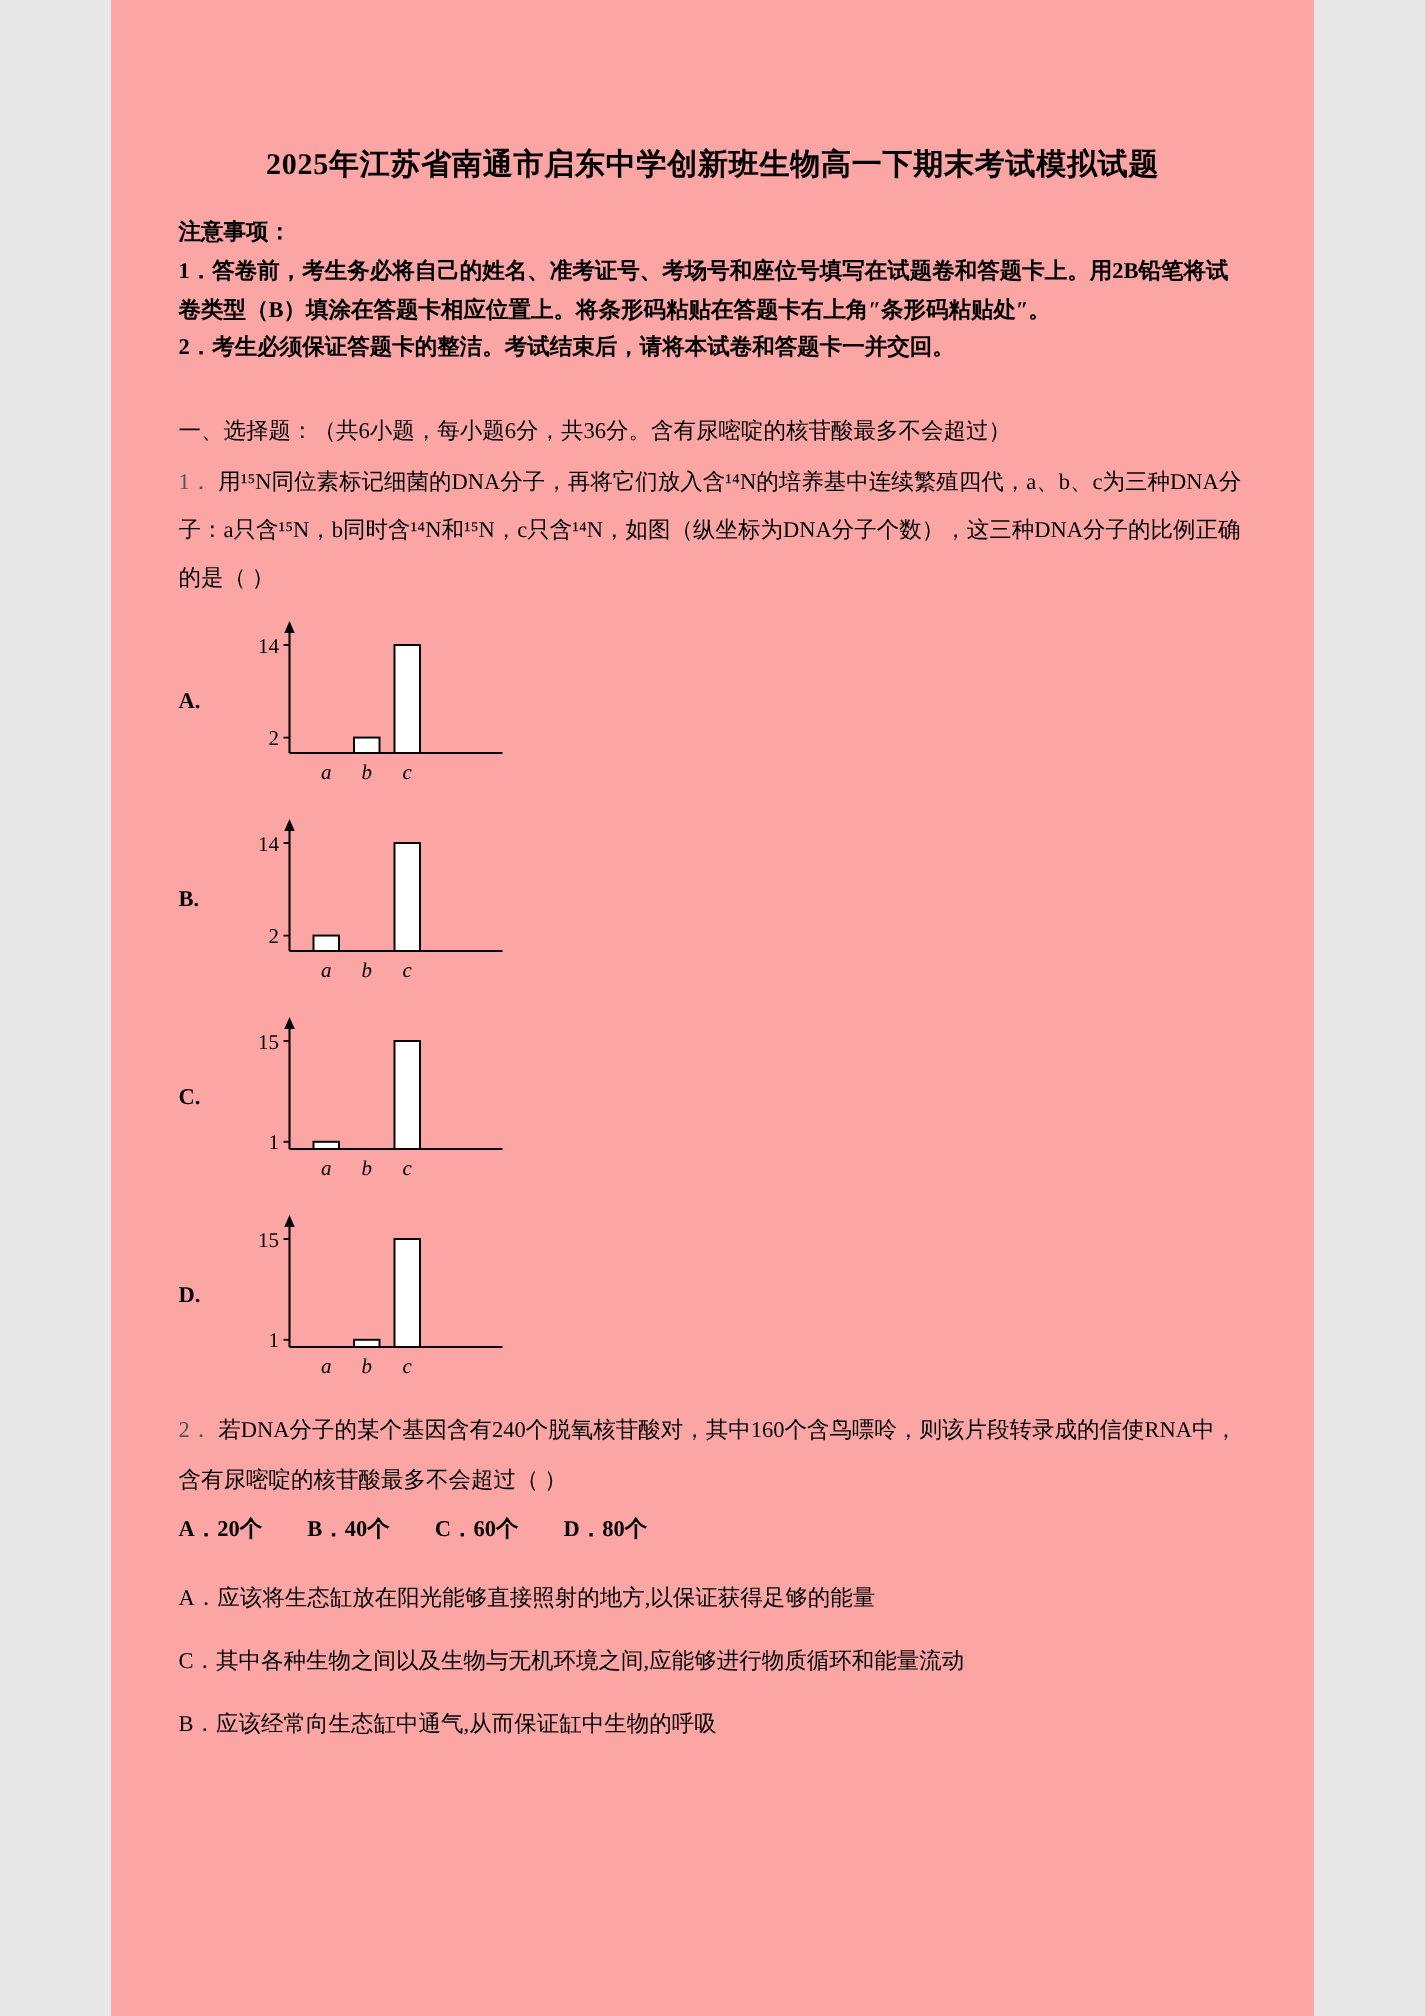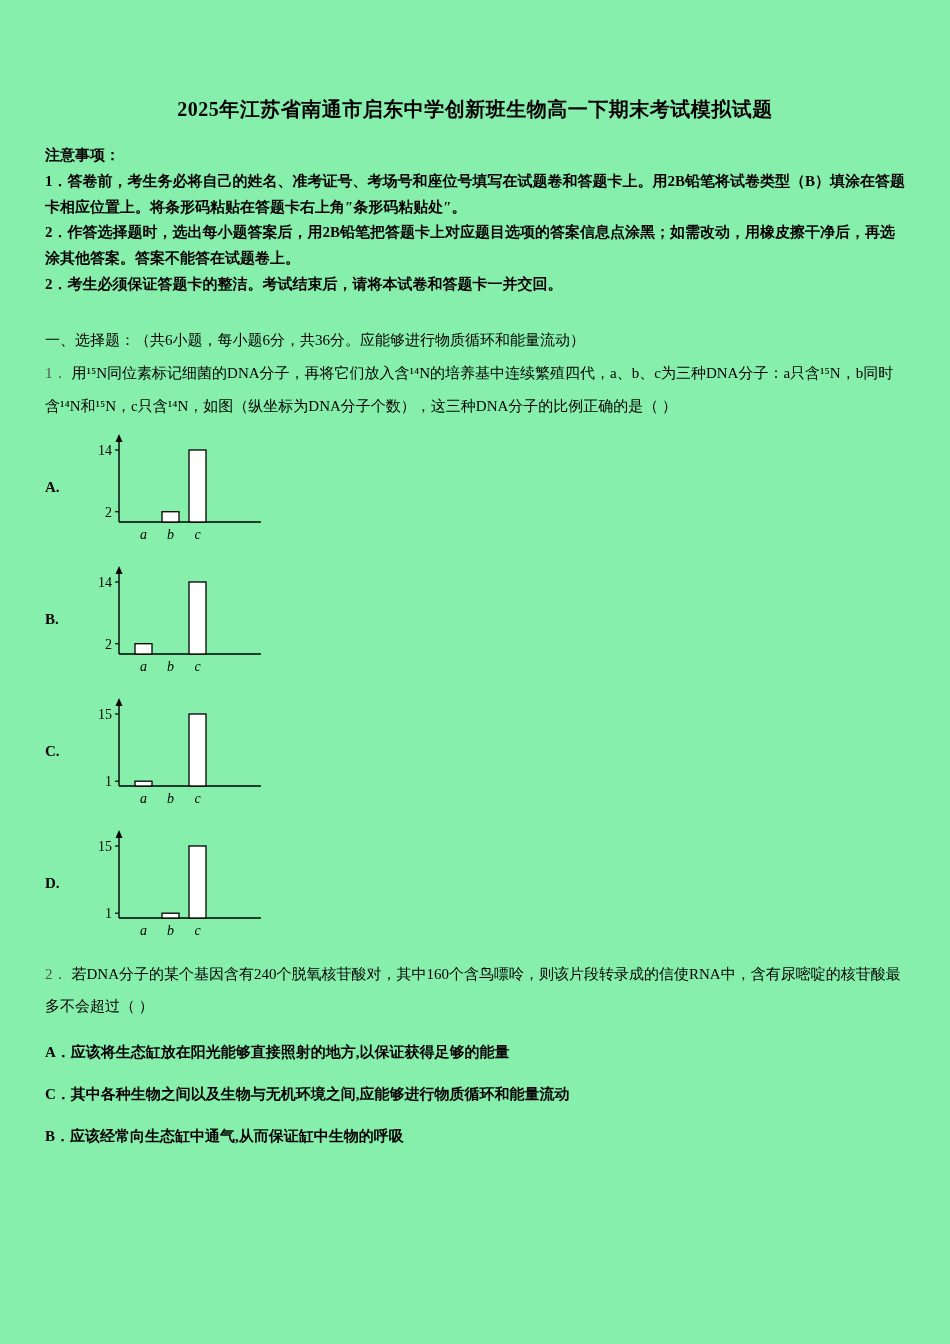--- a/index.html
+++ b/index.html
@@ -1,52 +1,51 @@
 <!DOCTYPE html>
 <html><head>
 <meta charset="utf-8">
 <style>
   html,body{margin:0;padding:0;background:#e8e8e8;}
   .page{
-    width:950px;height:1344px;margin:0 auto;background:#86efac;
+    width:802px;height:1344px;margin:0 auto;background:#fca5a5;
     box-sizing:border-box;padding:96px 45px 30px 45px;position:relative;
     font-family:"Liberation Serif","DejaVu Serif",serif;color:#000;overflow:hidden;
   }
   .title{
     text-align:center;font-size:20px;font-weight:bold;margin:0 0 20px 0;letter-spacing:.5px;
   }
   .notice{font-size:15px;line-height:1.72;}
   .notice p{margin:0;font-weight:bold;}
   .section-heading{font-size:15px;margin:30px 0 4px 0;line-height:1.7;}
   .question{font-size:15px;line-height:2.15;margin:4px 0 0 0;}
   .qnum{color:#555;margin-right:4px;}
   .charts{margin:8px 0 2px 0;}
   .chart-row{display:flex;align-items:center;margin:0 0 16px 0;}
   .chart-letter{font-weight:bold;font-size:15px;width:36px;flex:0 0 36px;}
   svg.bar-chart{display:block;}
   svg.bar-chart text{font-family:"Liberation Serif","DejaVu Serif",serif;fill:#000;}
   .options-inline{font-size:15px;font-weight:bold;line-height:2.1;margin-top:2px;}
   .options-inline .opt{margin-right:30px;}
-  .option-line{font-size:15px;font-weight:bold;line-height:1.6;margin-top:18px;}
+  .option-line{font-size:15px;font-weight:normal;line-height:1.6;margin-top:18px;}
 </style>
 </head>
 <body>
 
 <div class="page">
 
   <h1 class="title">2025年江苏省南通市启东中学创新班生物高一下期末考试模拟试题</h1>
 
   <div class="notice">
     <p>注意事项：</p>
     <p>1．答卷前，考生务必将自己的姓名、准考证号、考场号和座位号填写在试题卷和答题卡上。用2B铅笔将试卷类型（B）填涂在答题卡相应位置上。将条形码粘贴在答题卡右上角″条形码粘贴处″。</p>
-    <p>2．作答选择题时，选出每小题答案后，用2B铅笔把答题卡上对应题目选项的答案信息点涂黑；如需改动，用橡皮擦干净后，再选涂其他答案。答案不能答在试题卷上。</p>
     <p>2．考生必须保证答题卡的整洁。考试结束后，请将本试卷和答题卡一并交回。</p>
   </div>
 
-  <p class="section-heading">一、选择题：（共6小题，每小题6分，共36分。应能够进行物质循环和能量流动）</p>
+  <p class="section-heading">一、选择题：（共6小题，每小题6分，共36分。含有尿嘧啶的核苷酸最多不会超过）</p>
 
   <p class="question"><span class="qnum">1．</span><span>用¹⁵N同位素标记细菌的DNA分子，再将它们放入含¹⁴N的培养基中连续繁殖四代，a、b、c为三种DNA分子：a只含¹⁵N，b同时含¹⁴N和¹⁵N，c只含¹⁴N，如图（纵坐标为DNA分子个数），这三种DNA分子的比例正确的是（ ）</span></p>
 
   <div class="charts">
     <div class="chart-row">
       <span class="chart-letter">A.</span>
       <svg class="bar-chart" width="210" height="116">
           <line x1="38" y1="92" x2="38" y2="12" stroke="#000" stroke-width="1.4"></line>
           <polygon points="34.5,12 41.5,12 38,4" fill="#000"></polygon>
           <line x1="38" y1="92" x2="180" y2="92" stroke="#000" stroke-width="1.4"></line>
@@ -109,19 +108,22 @@
           <rect x="81" y="87.2" width="17" height="4.8" fill="#fff" stroke="#000" stroke-width="1.3"></rect>
           <text x="89.5" y="109" text-anchor="middle" font-size="14" font-style="italic">b</text>
           <rect x="108" y="20" width="17" height="72" fill="#fff" stroke="#000" stroke-width="1.3"></rect>
           <text x="116.5" y="109" text-anchor="middle" font-size="14" font-style="italic">c</text>
         </svg>
     </div>
   </div>
 
   <p class="question"><span class="qnum">2．</span><span>若DNA分子的某个基因含有240个脱氧核苷酸对，其中160个含鸟嘌呤，则该片段转录成的信使RNA中，含有尿嘧啶的核苷酸最多不会超过（  ）</span></p>
 
+  <p class="options-inline">
+    <span class="opt">A．20个</span><span class="opt">B．40个</span><span class="opt">C．60个</span><span class="opt">D．80个</span>
+  </p>
 
 
   <div class="option-line">A．应该将生态缸放在阳光能够直接照射的地方,以保证获得足够的能量</div>
   <div class="option-line">C．其中各种生物之间以及生物与无机环境之间,应能够进行物质循环和能量流动</div>
   <div class="option-line">B．应该经常向生态缸中通气,从而保证缸中生物的呼吸</div>
 
 </div>
 
 </body></html>

